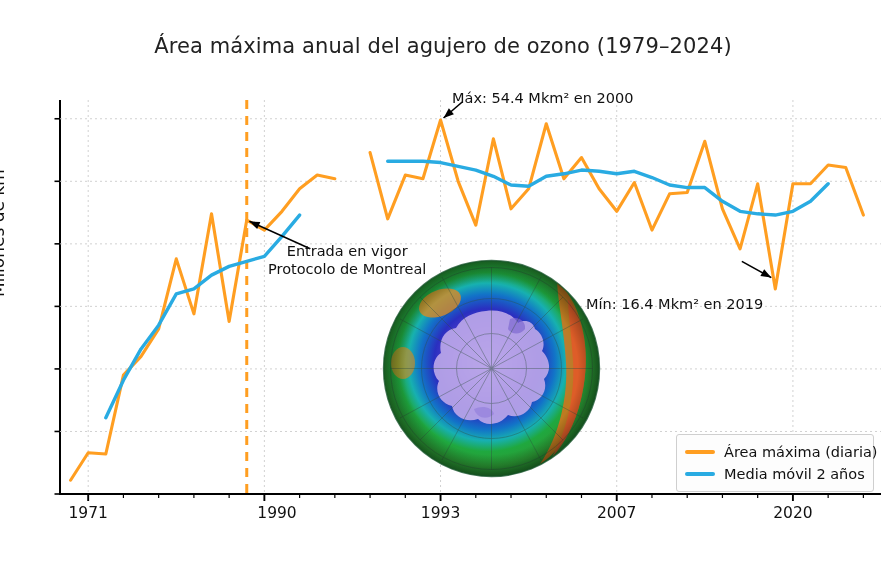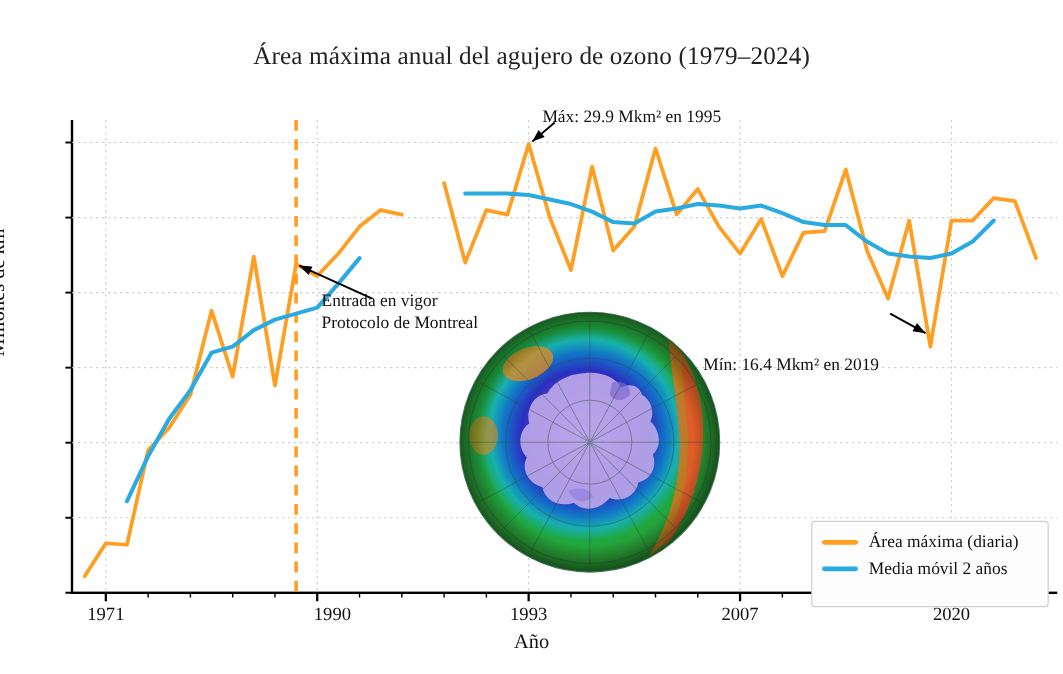--- a/index.html
+++ b/index.html
@@ -3,21 +3,21 @@
 <meta charset="utf-8">
 <title>Área máxima anual del agujero de ozono</title>
 <style>
   html,body{margin:0;padding:0;}
   body{
     width:886px;height:562px;
     background:#ffffff;
     font-family:"DejaVu Sans","Liberation Sans",sans-serif;
     overflow:hidden;
   }
-  #figure{position:relative;width:886px;height:562px;font-family:Liberation Serif, serif;}
+  #figure{position:relative;width:886px;height:562px;}
 
   .chart-title{
     position:absolute;left:0;top:34px;width:886px;
     text-align:center;
     font-size:21px;color:#222222;
     letter-spacing:.1px;
     white-space:nowrap;
   }
 
   
@@ -58,21 +58,21 @@
     white-space:nowrap;line-height:1.22;
   }
 
   
   #legend{
     position:absolute;left:676px;top:434px;
     width:198px;
     background:#fdfdfd;
     border:1px solid #cfcfcf;
     border-radius:3px;
-    padding:6px 8px 20px 8px;
+    padding:6px 8px 6px 8px;
     box-sizing:border-box;
   }
   .legend-row{display:flex;align-items:center;height:22px;}
   .legend-swatch{width:30px;height:4px;border-radius:2px;margin-right:9px;flex:none;}
   .legend-label{font-size:14.5px;color:#111;white-space:nowrap;}
 
   
   #globe-inset{
     position:absolute;left:382px;top:259px;
     width:219px;height:219px;
@@ -81,21 +81,20 @@
 </style>
 </head>
 <body>
 
 <div id="figure">
 
   <div class="chart-title">Área máxima anual del agujero de ozono (1979–2024)</div>
 
   <div class="ylabel">Millones de km²</div>
 
-  <div class="xlabel">Año</div>
 
   <div id="yticks"></div>
   <div id="xticks">
       <div class="xtick" style="left: 88.1888px;">1971</div>
       <div class="xtick" style="left: 277px;">1990</div>
       <div class="xtick" style="left: 440.549px;">1993</div>
       <div class="xtick" style="left: 616.73px;">2007</div>
       <div class="xtick" style="left: 792.91px;">2020</div>
     </div>
 
@@ -221,23 +220,23 @@
           <line x1="159" y1="18" x2="60" y2="201"></line>
           <line x1="18" y1="60" x2="201" y2="159"></line>
           <line x1="18" y1="159" x2="201" y2="60"></line>
         </g>
         <circle cx="109.5" cy="109.5" r="108" fill="url(#limbShade)"></circle>
       </g>
       <circle cx="109.5" cy="109.5" r="108" fill="none" stroke="#17542a" stroke-width="1.4" opacity="0.8"></circle>
     </svg>
   </div>
 
-  <div class="annot" id="annot-max" style="left:452px;top:90px;">Máx: 29.9 Mkm² en 1995</div>
+  <div class="annot" id="annot-max" style="left:452px;top:90px;">Máx: 54.4 Mkm² en 2000</div>
   <div class="annot" id="annot-min" style="left:586px;top:296px;">Mín: 16.4 Mkm² en 2019</div>
-  <div class="annot" id="annot-protocol" style="left:268px;top:243px;">
+  <div class="annot" id="annot-protocol" style="left:268px;top:243px;text-align:center;">
     <div>Entrada en vigor</div>
     <div>Protocolo de Montreal</div>
   </div>
 
   <div id="legend">
     <div class="legend-row">
       <span class="legend-swatch" style="background:#FF9E21;"></span>
       <span class="legend-label">Área máxima (diaria)</span>
     </div>
     <div class="legend-row">

